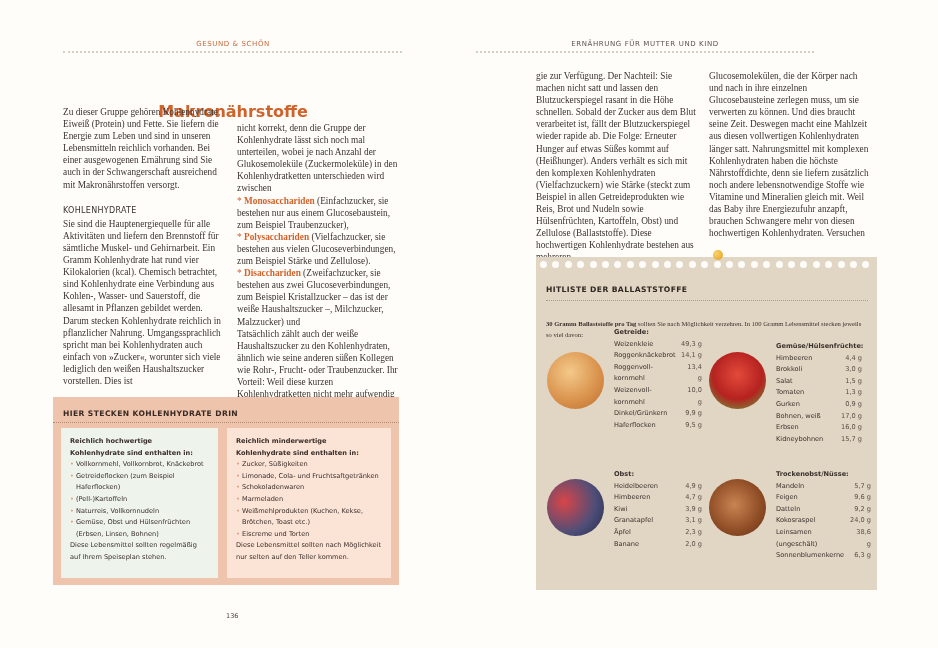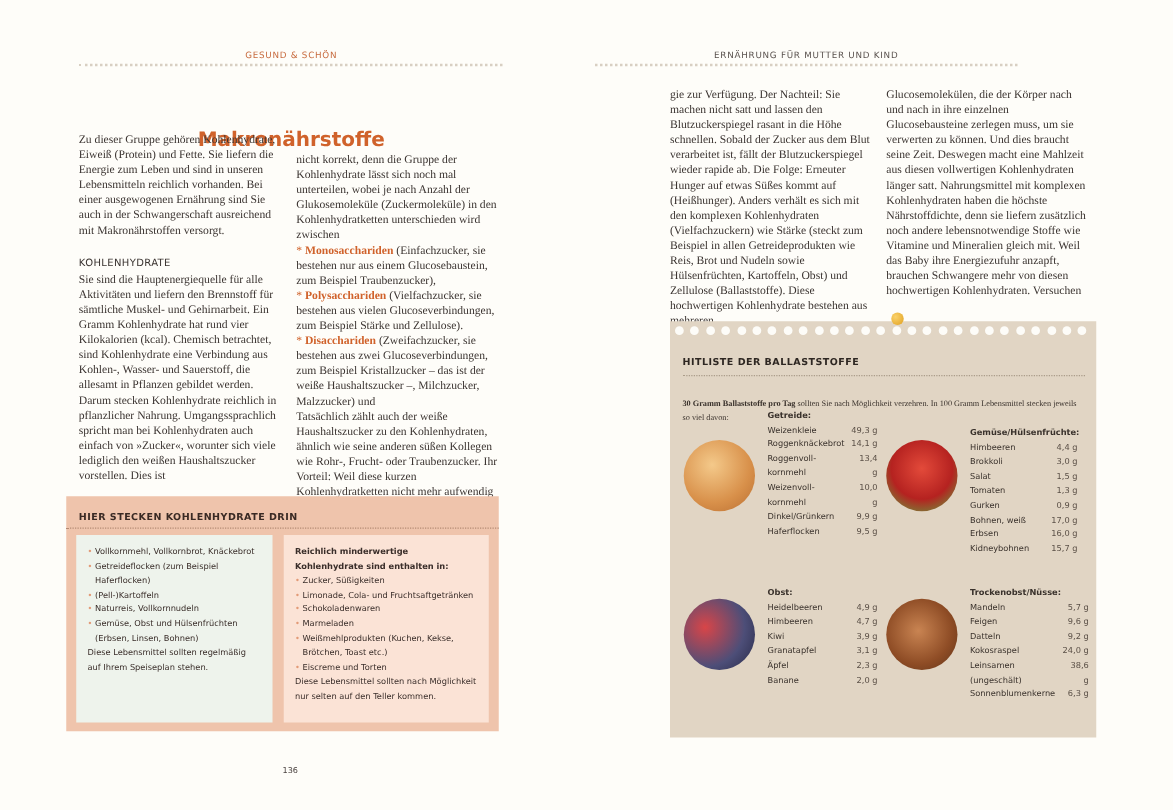--- a/index.html
+++ b/index.html
@@ -124,20 +124,21 @@
     <p><span class="bullet-star">* </span><span class="hl">Monosacchariden</span><span> (Einfachzucker, sie bestehen nur aus einem Glucosebaustein, zum Beispiel Traubenzucker),</span></p>
     <p><span class="bullet-star">* </span><span class="hl">Polysacchariden</span><span> (Vielfachzucker, sie bestehen aus vielen Glucoseverbindungen, zum Beispiel Stärke und Zellulose).</span></p>
     <p><span class="bullet-star">* </span><span class="hl">Disacchariden</span><span> (Zweifachzucker, sie bestehen aus zwei Glucoseverbindungen, zum Beispiel Kristallzucker – das ist der weiße Haushaltszucker –, Milchzucker, Malzzucker) und</span></p>
     <p>Tatsächlich zählt auch der weiße Haushaltszucker zu den Kohlenhydraten, ähnlich wie seine anderen süßen Kollegen wie Rohr-, Frucht- oder Traubenzucker. Ihr Vorteil: Weil diese kurzen Kohlenhydratketten nicht mehr aufwendig zerlegt werden müssen, stehen sie dem Organismus sofort als Ener-</p>
   </div>
 
   <div class="carb-box">
     <div class="carb-box-title">HIER STECKEN KOHLENHYDRATE DRIN</div>
     <div class="carb-box-rule"></div>
     <div class="carb-panel good">
+      <div class="ph">Reichlich hochwertige Kohlenhydrate sind enthalten in:</div>
       <div class="li">Vollkornmehl, Vollkornbrot, Knäckebrot</div>
       <div class="li">Getreideflocken (zum Beispiel Haferflocken)</div>
       <div class="li">(Pell-)Kartoffeln</div>
       <div class="li">Naturreis, Vollkornnudeln</div>
       <div class="li">Gemüse, Obst und Hülsenfrüchten (Erbsen, Linsen, Bohnen)</div>
       <div>Diese Lebensmittel sollten regelmäßig auf Ihrem Speiseplan stehen.</div>
     </div>
     <div class="carb-panel bad">
       <div class="ph">Reichlich minderwertige Kohlenhydrate sind enthalten in:</div>
       <div class="li">Zucker, Süßigkeiten</div>

